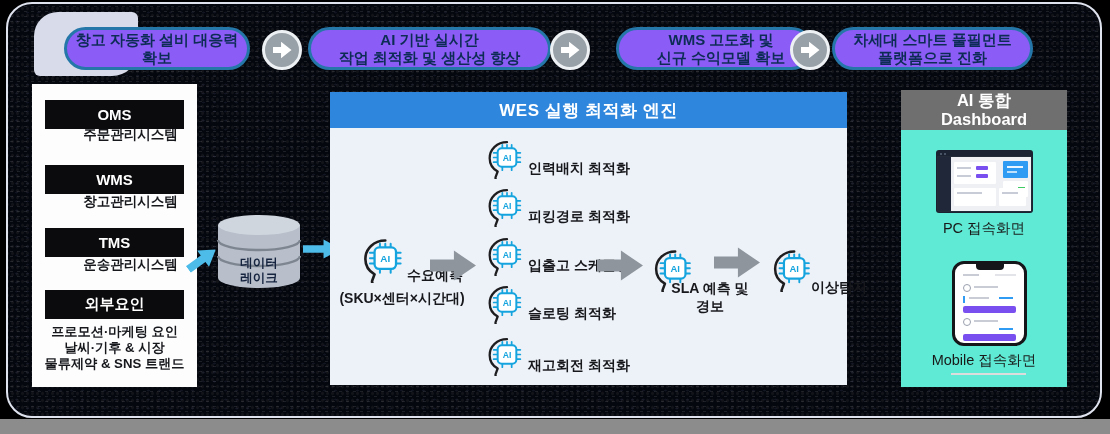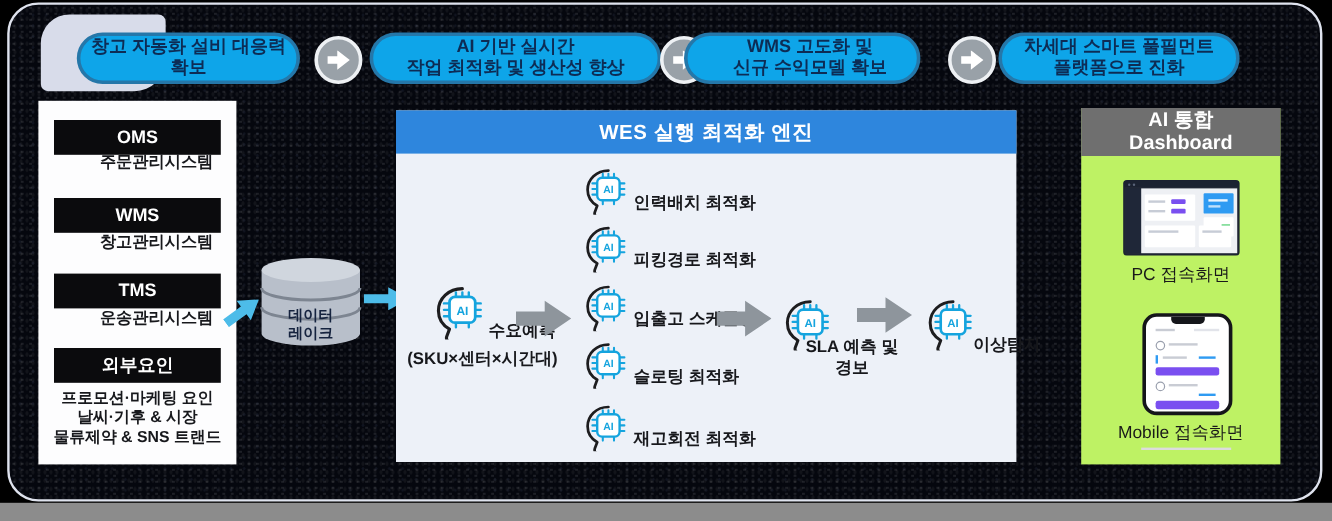--- a/index.html
+++ b/index.html
@@ -11,23 +11,23 @@
     background-image:
       radial-gradient(rgba(255,255,255,0.10) 1px, transparent 1.4px),
       radial-gradient(rgba(120,135,190,0.10) 1px, transparent 1.4px),
       radial-gradient(rgba(255,255,255,0.05) 1px, transparent 1.6px);
     background-size:7px 5px,11px 9px,5px 7px;background-position:0 0,3px 4px,2px 1px;}
   .corner-patch{position:absolute;left:34px;top:12px;width:104px;height:64px;background:#d8dcea;
     border-radius:24px 6px 26px 6px;}
   .bottom-band{position:absolute;left:0;top:419px;width:1110px;height:15px;background:#8c8c8c;}
 
   
-  .pill{position:absolute;top:27px;height:43px;box-sizing:border-box;background:#0ea5e9;
+  .pill{position:absolute;top:27px;height:43px;box-sizing:border-box;background:#8b5cf6;
     border:3px solid #2577a9;border-radius:22px;color:#0d2c55;font-weight:bold;font-size:15px;
-    line-height:1.2;display:flex;flex-direction:column;align-items:center;justify-content:flex-start;
+    line-height:1.2;display:flex;flex-direction:column;align-items:center;justify-content:center;
     text-align:center;z-index:3;}
   .circle-arrow{position:absolute;top:30px;width:34px;height:34px;border-radius:50%;
     background:#99a1a8;border:3px solid #eef1f4;box-sizing:content-box;display:flex;
     align-items:center;justify-content:center;z-index:3;}
   .circle-arrow .arr{width:19px;height:17px;background:#fff;
     clip-path:polygon(0 32%,45% 32%,45% 2%,100% 50%,45% 98%,45% 68%,0 68%);}
 
   
   .left-panel{position:absolute;left:32px;top:84px;width:165px;height:303px;background:#fdfdfe;z-index:2;}
   .black-box{position:absolute;left:13px;width:139px;height:29px;background:#0b0b0d;color:#fff;
@@ -48,21 +48,21 @@
   .wes-header{position:absolute;left:0;top:0;width:100%;height:36px;background:#2e86dd;color:#fff;
     font-size:17px;font-weight:bold;display:flex;align-items:center;justify-content:center;letter-spacing:.5px;}
   .node-label{position:absolute;color:#17181c;font-size:14px;font-weight:bold;white-space:nowrap;}
   .sub-label{position:absolute;color:#17181c;font-size:14px;font-weight:bold;text-align:center;white-space:nowrap;}
   .block-arrow{position:absolute;background:#8e959c;
     clip-path:polygon(0 31%,52% 31%,52% 2%,100% 50%,52% 98%,52% 69%,0 69%);}
   .opt-item{position:absolute;left:155px;display:flex;align-items:flex-end;gap:3px;}
   .opt-item .lbl{color:#17181c;font-size:14px;font-weight:bold;white-space:nowrap;padding-bottom:1px;}
 
   
-  .dash-panel{position:absolute;left:901px;top:90px;width:166px;height:297px;background:#bef264;z-index:2;}
+  .dash-panel{position:absolute;left:901px;top:90px;width:166px;height:297px;background:#5eead4;z-index:2;}
   .dash-header{position:absolute;left:0;top:0;width:100%;height:40px;background:#6f6f6f;color:#fff;
     font-size:16.5px;font-weight:bold;line-height:1.15;display:flex;flex-direction:column;
     align-items:center;justify-content:center;}
   .dash-body{position:absolute;left:0;top:39px;width:100%;height:257px;}
   .caption{position:absolute;left:0;width:100%;text-align:center;color:#191919;font-size:14.5px;font-weight:500;}
 
   
   .pc{position:absolute;left:36px;top:22px;width:95px;height:61px;background:#232a38;border-radius:2px;
     box-shadow:0 0 0 1px #1a2130;}
   .pc-top{height:5px;background:#1b2231;display:flex;align-items:center;gap:2px;padding-left:3px;}
@@ -123,21 +123,21 @@
   <div class="circle-arrow" style="left:262px;">
       <span class="arr"></span>
     </div>
   <div class="pill" style="left:308px;width:243px;">
     <span>AI 기반 실시간</span>
     <span>작업 최적화 및 생산성 향상</span>
   </div>
   <div class="circle-arrow" style="left:550px;">
       <span class="arr"></span>
     </div>
-  <div class="pill" style="left:570px;width:197px;padding-left:13px;">
+  <div class="pill" style="left:616px;width:197px;padding-left:13px;">
     <span>WMS 고도화 및</span>
     <span>신규 수익모델 확보</span>
   </div>
   <div class="circle-arrow" style="left:790px;">
       <span class="arr"></span>
     </div>
   <div class="pill" style="left:832px;width:201px;">
     <span>차세대 스마트 풀필먼트</span>
     <span>플랫폼으로 진화</span>
   </div>

